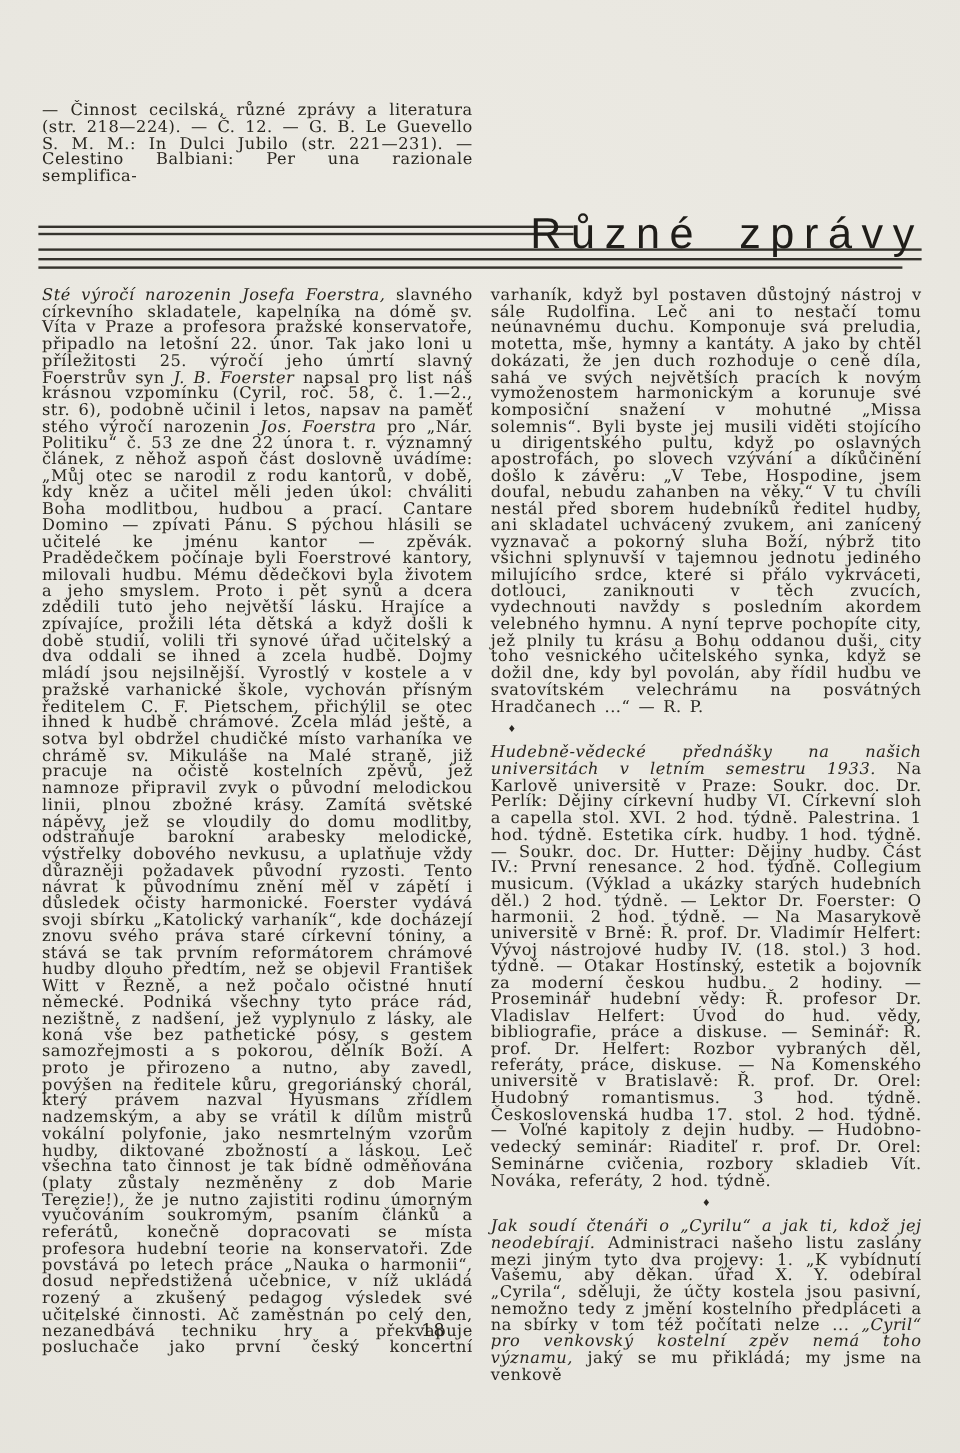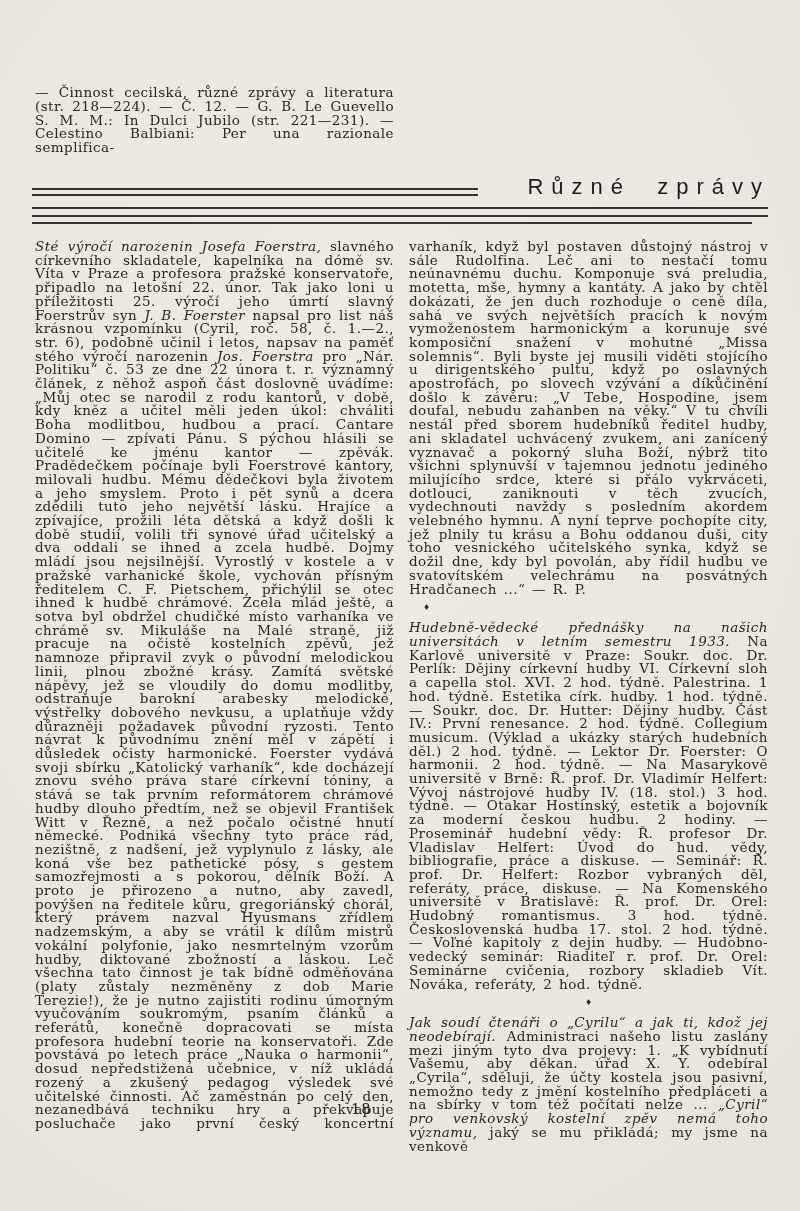--- a/index.html
+++ b/index.html
@@ -29,21 +29,21 @@
   .rule{position:absolute;background:#35332d;height:2px;}
   .rule.thin{height:1.5px;}
   .rule-a{top:188px;left:32px;width:446px;}
   .rule-b{top:194px;left:32px;width:446px;}
   .rule-c{top:207px;left:32px;width:736px;}
   .rule-d{top:215px;left:32px;width:736px;}
   .rule-e{top:222px;left:32px;width:720px;}
   .section-title{
     position:absolute;top:174px;right:30px;
     font-family:"Liberation Sans", sans-serif;
-    font-size:22px;font-weight:400;color:#1f1d19;
+    font-size:36px;font-weight:400;color:#1f1d19;
     letter-spacing:8px;word-spacing:12px;white-space:nowrap;
   }
   
   .columns{
     position:absolute;top:240px;left:35px;width:733px;
     display:flex;gap:15px;
   }
   .col{width:359px;}
   .par{
     margin:0;

